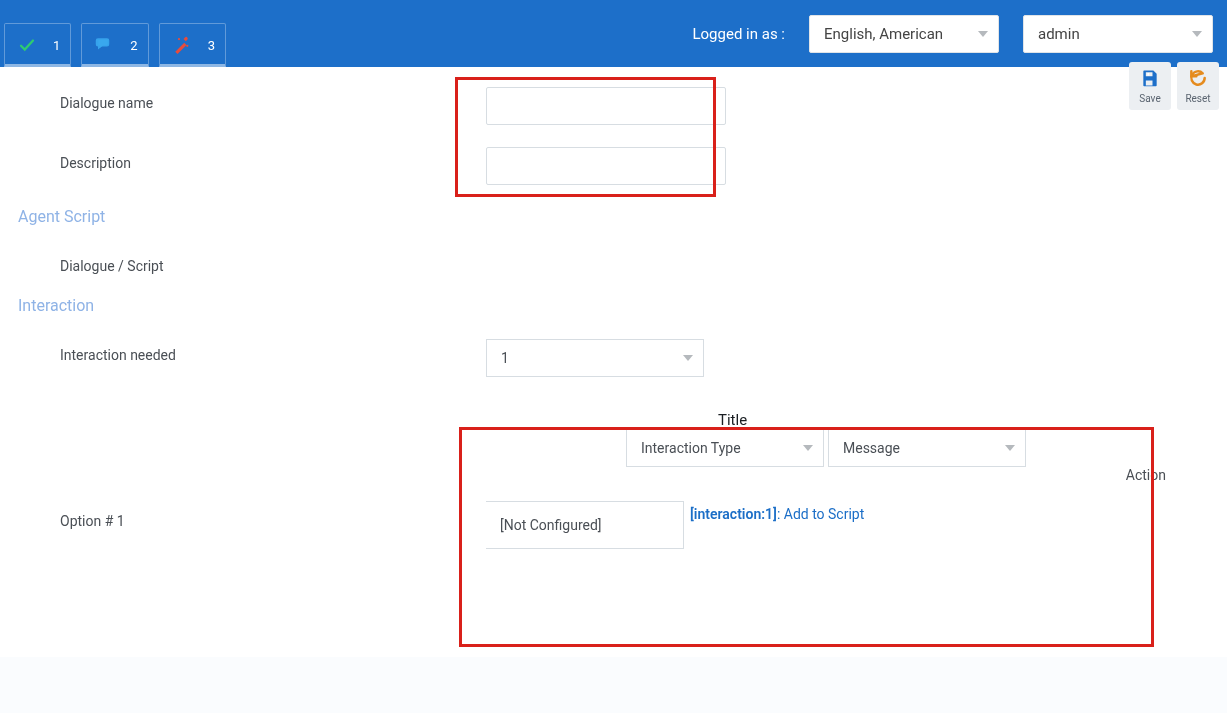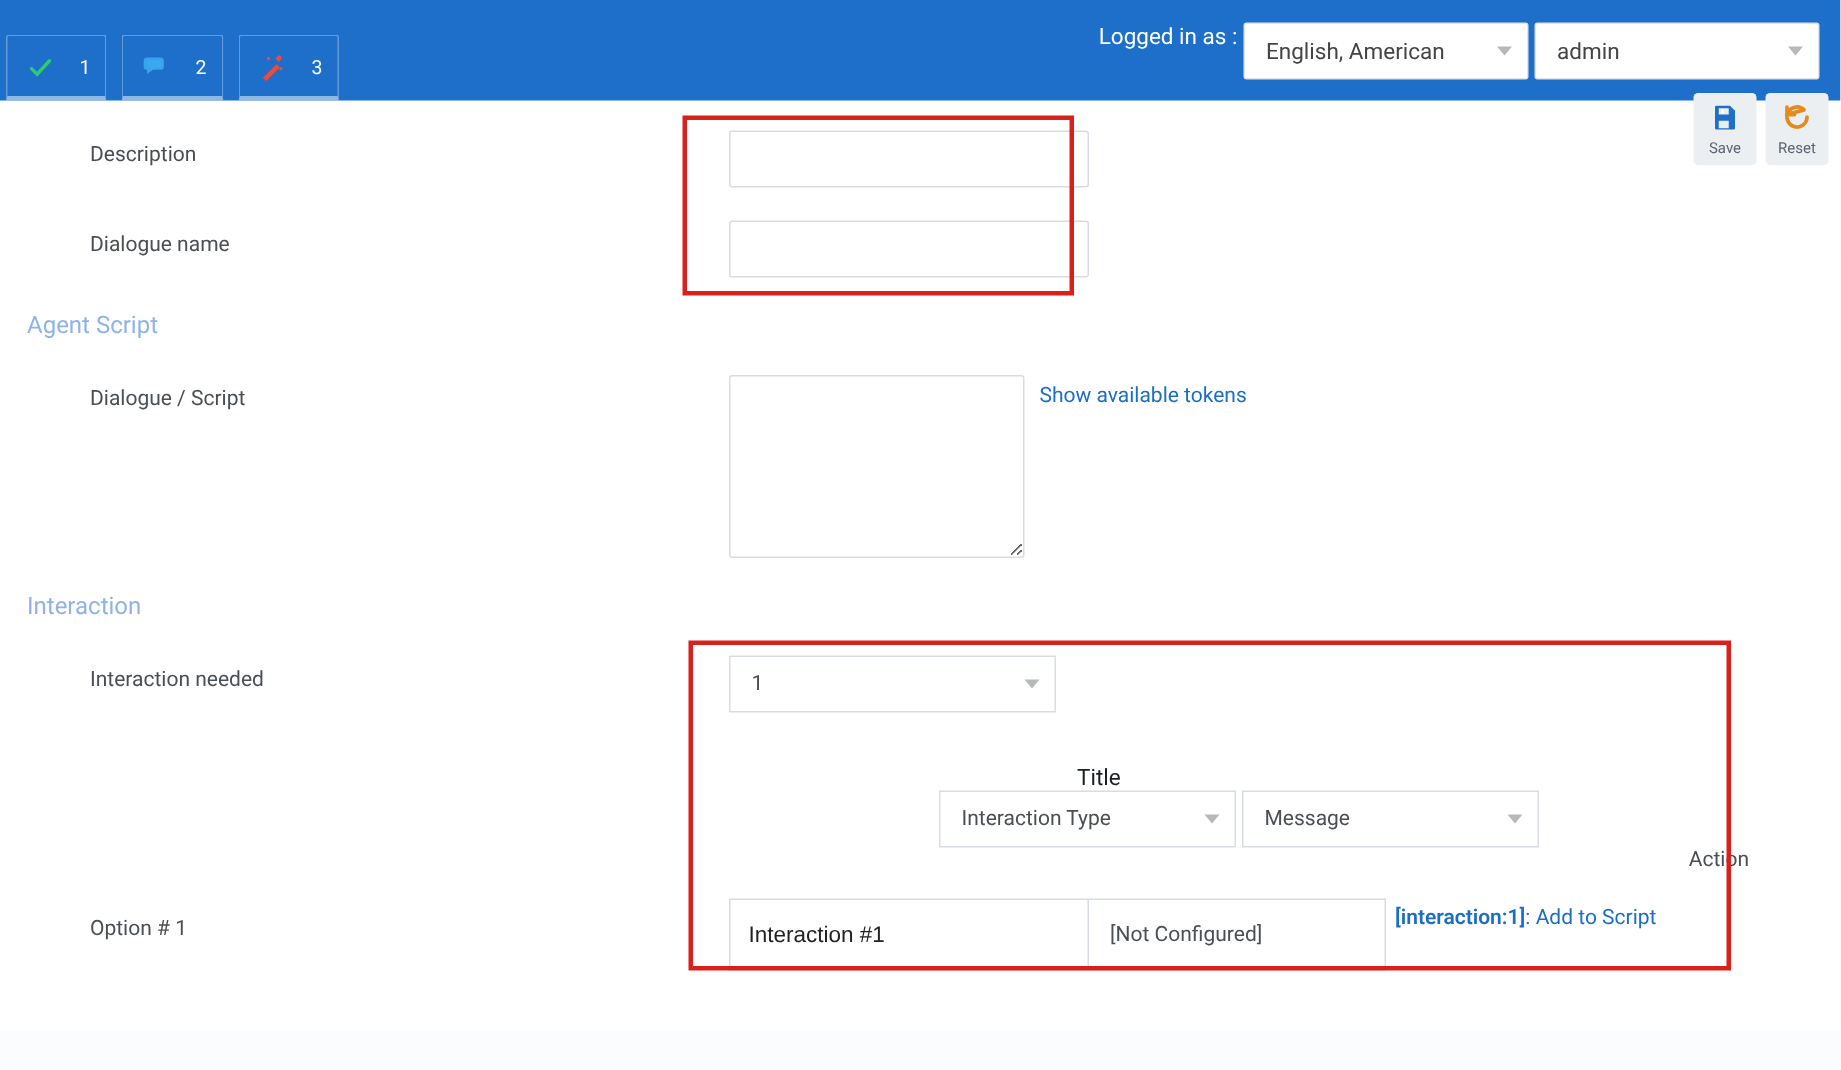--- a/index.html
+++ b/index.html
@@ -51,21 +51,22 @@
   .step-tab .num {
     color: #fff;
   }
   .step-tab.green .icon-box { color: #2ecc71; }
   .step-tab.blue  .icon-box { color: #3aa9f0; }
   .step-tab.red   .icon-box { color: #e74c3c; }
 
   .topbar-right {
     margin-left: auto;
     display: flex;
-    gap: 4px;
+    align-items: center;
+    gap: 24px;
     color: #fff;
     font-size: 15px;
     padding-right: 4px;
   }
   .select-like {
     background: #fff;
     border: 1px solid #e0e4e8;
     color: #444;
     height: 38px;
     padding: 0 36px 0 14px;
@@ -317,41 +318,37 @@
           <path d="M20 12a8 8 0 1 1-2.34-5.66L4 10" stroke-linejoin="round"></path>
         </svg>
     </span>
     <span class="lbl">Reset</span>
   </div>
 </div>
 
 <div class="content">
 
   <div class="form-row">
+    <div class="form-label">Dialogue name</div>
+    <div class="form-field">
+      <input class="text-input" type="text" value="" style="">
+    </div>
+  </div>
+
+  <div class="form-row">
     <div class="form-label">Description</div>
     <div class="form-field">
       <input class="text-input" type="text" value="" style="">
     </div>
   </div>
 
-  <div class="form-row">
-    <div class="form-label">Dialogue name</div>
-    <div class="form-field">
-      <input class="text-input" type="text" value="" style="">
-    </div>
-  </div>
-
   <div class="section-title">Agent Script</div>
 
   <div class="form-row">
     <div class="form-label">Dialogue / Script</div>
-    <div class="form-field">
-      <textarea class="text-area" value="" style=""></textarea>
-      <span class="link-text">Show available tokens</span>
-    </div>
   </div>
 
   <div class="section-title">Interaction</div>
 
   <div class="form-row" style="margin-bottom:0;">
     <div class="form-label">Interaction needed</div>
     <div class="form-field" style="flex-direction:column; align-items:flex-start;">
       <div class="dropdown w210">
         <span>1</span>
         <span class="caret"></span>
@@ -370,21 +367,20 @@
           </div>
         </div>
         <div class="col-action">Action</div>
       </div>
     </div>
   </div>
 
   <div class="option-row">
     <div class="option-label">Option # 1</div>
     <div class="option-cells">
-      <input class="opt-title-input" type="text" value="Interaction #1" style="">
       <div class="opt-type-dd">
         <span>[Not Configured]</span>
         <span class="caret"></span>
       </div>
       <div class="action-link">
         <span class="tok">[interaction:1]</span><span>: Add to Script</span>
       </div>
     </div>
   </div>
 

